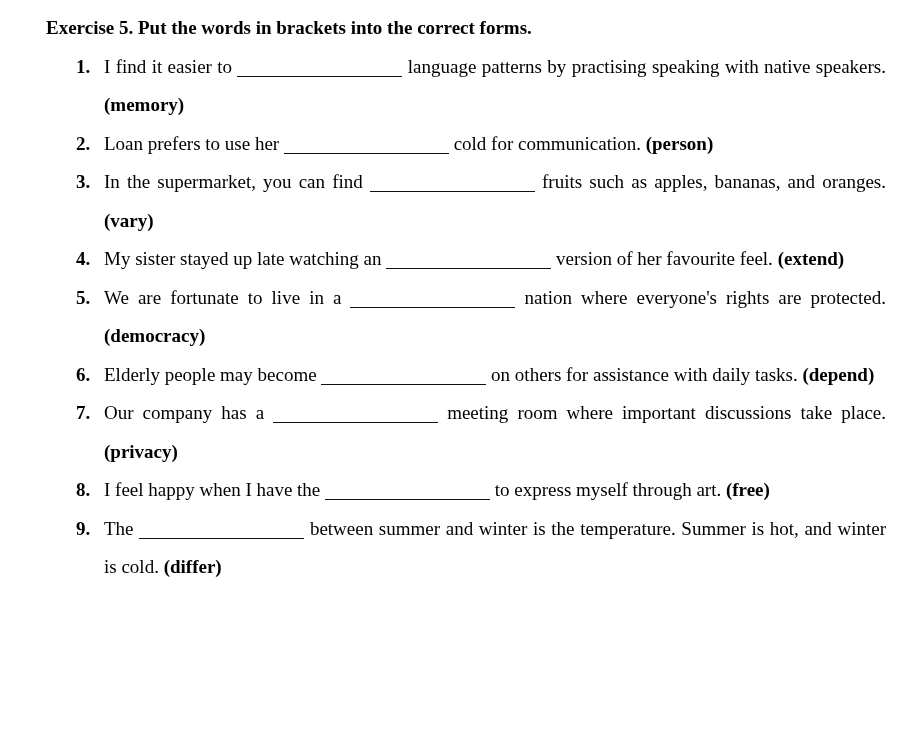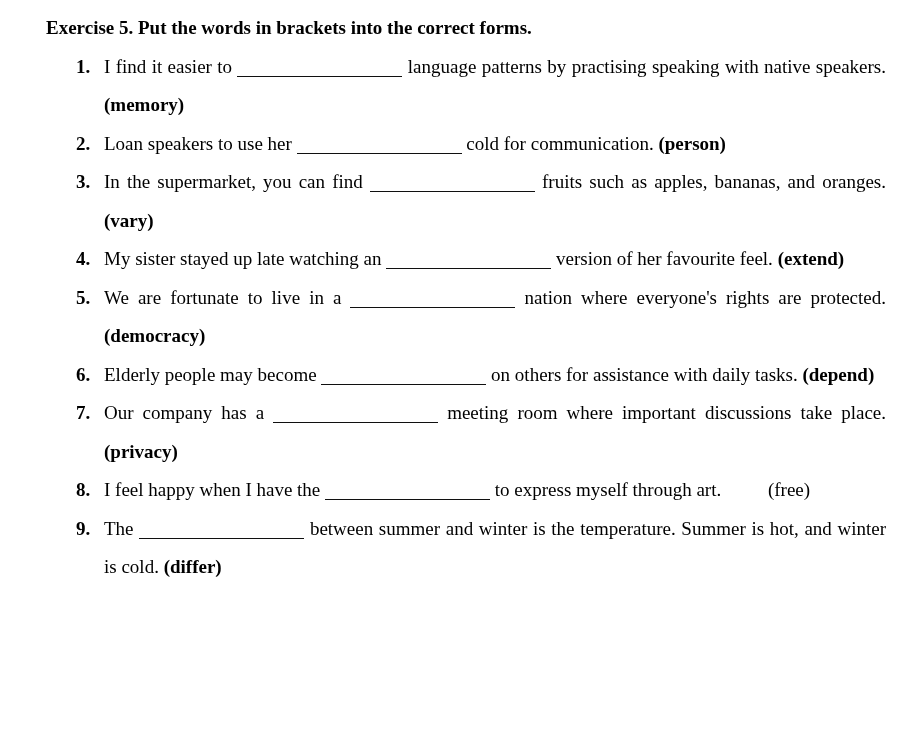--- a/index.html
+++ b/index.html
@@ -44,42 +44,41 @@
     display: inline-block;
     width: 165px;
     height: 4px;
     border-bottom: 1.8px solid #101010;
     vertical-align: -4px;
   }
   .word {
     font-weight: bold;
   }
   .word.plain {
-    font-weight: normal;
-    margin-left: 42px;
+    font-weight: bold;
   }
 </style>
 </head>
 <body>
 
 <div class="sheet">
 
   <div class="title">Exercise 5. Put the words in brackets into the correct forms.</div>
 
   <div class="items">
 
     <div class="item">
       <span class="num">1.</span><span>I find it easier to</span>
       <span class="blank"></span>
       <span>language patterns by practising speaking with native speakers.</span>
       <span class="word">(memory)</span>
     </div>
 
     <div class="item">
-      <span class="num">2.</span><span>Loan speakers to use her</span>
+      <span class="num">2.</span><span>Loan prefers to use her</span>
       <span class="blank"></span>
       <span>cold for communication.</span>
       <span class="word">(person)</span>
     </div>
 
     <div class="item">
       <span class="num">3.</span><span>In the supermarket, you can find</span>
       <span class="blank"></span>
       <span>fruits such as apples, bananas, and oranges.</span>
       <span class="word">(vary)</span>

